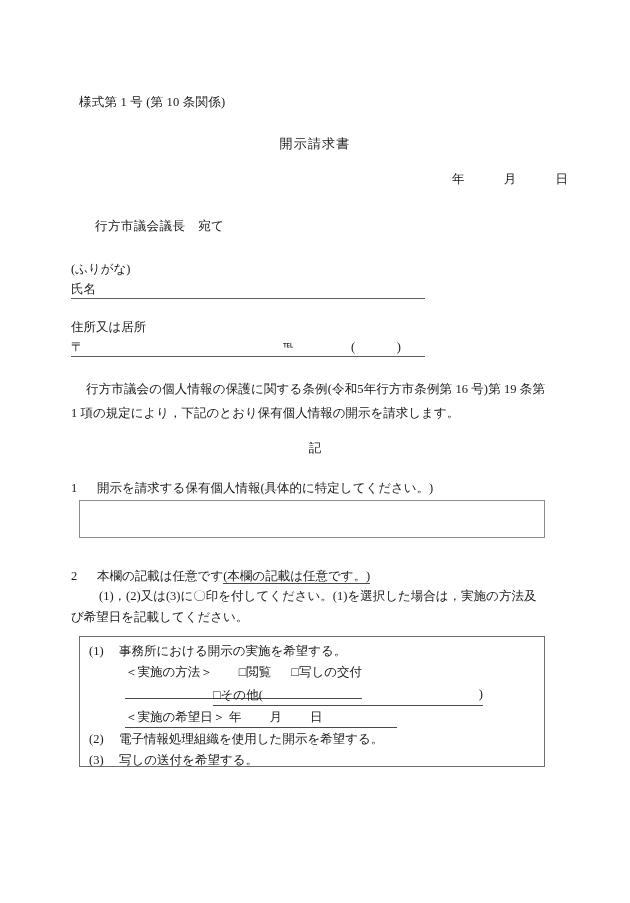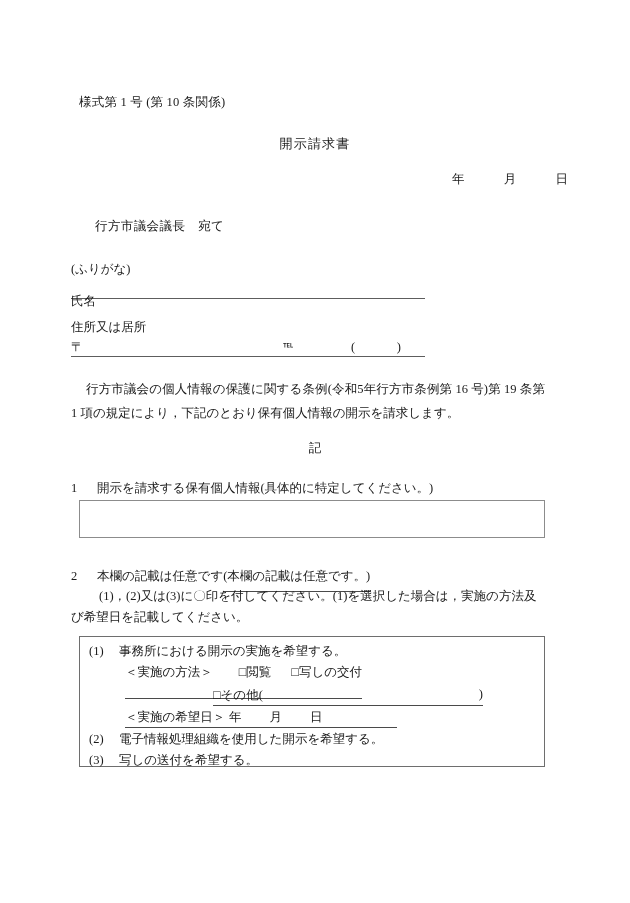--- a/index.html
+++ b/index.html
@@ -58,21 +58,21 @@
     left: 71px; top: 261px;
     font-size: 12.5px;
   }
   .name-row {
     left: 71px; top: 281px;
     width: 354px;
     height: 17px;
     border-bottom: 1px solid #5d5d5d;
     font-size: 12.5px;
   }
-  .name-label { position: absolute; left: 0; top: 12px; }
+  .name-label { position: absolute; left: 0; top: 0; }
 
   
   .addr-label {
     left: 71px; top: 319px;
     font-size: 12.5px;
   }
   .addr-row {
     left: 71px; top: 339px;
     width: 354px;
     height: 17px;
@@ -121,21 +121,21 @@
     border: 1px solid #8c8c8c;
     background: #ffffff;
   }
 
   
   .item2-head {
     left: 71px; top: 568px;
     font-size: 12.5px;
   }
   .item2-num { display: inline-block; width: 26px; }
-  .u-note { border-bottom: 1px solid #4a4a4a; padding-bottom: 8px; }
+  .u-note { border-bottom: 1px solid #4a4a4a; padding-bottom: 0; }
 
   .item2-sub {
     left: 71px; top: 586px;
     width: 474px;
     white-space: normal;
     font-size: 12.5px;
     line-height: 21px;
     text-indent: 28px;
   }
 

